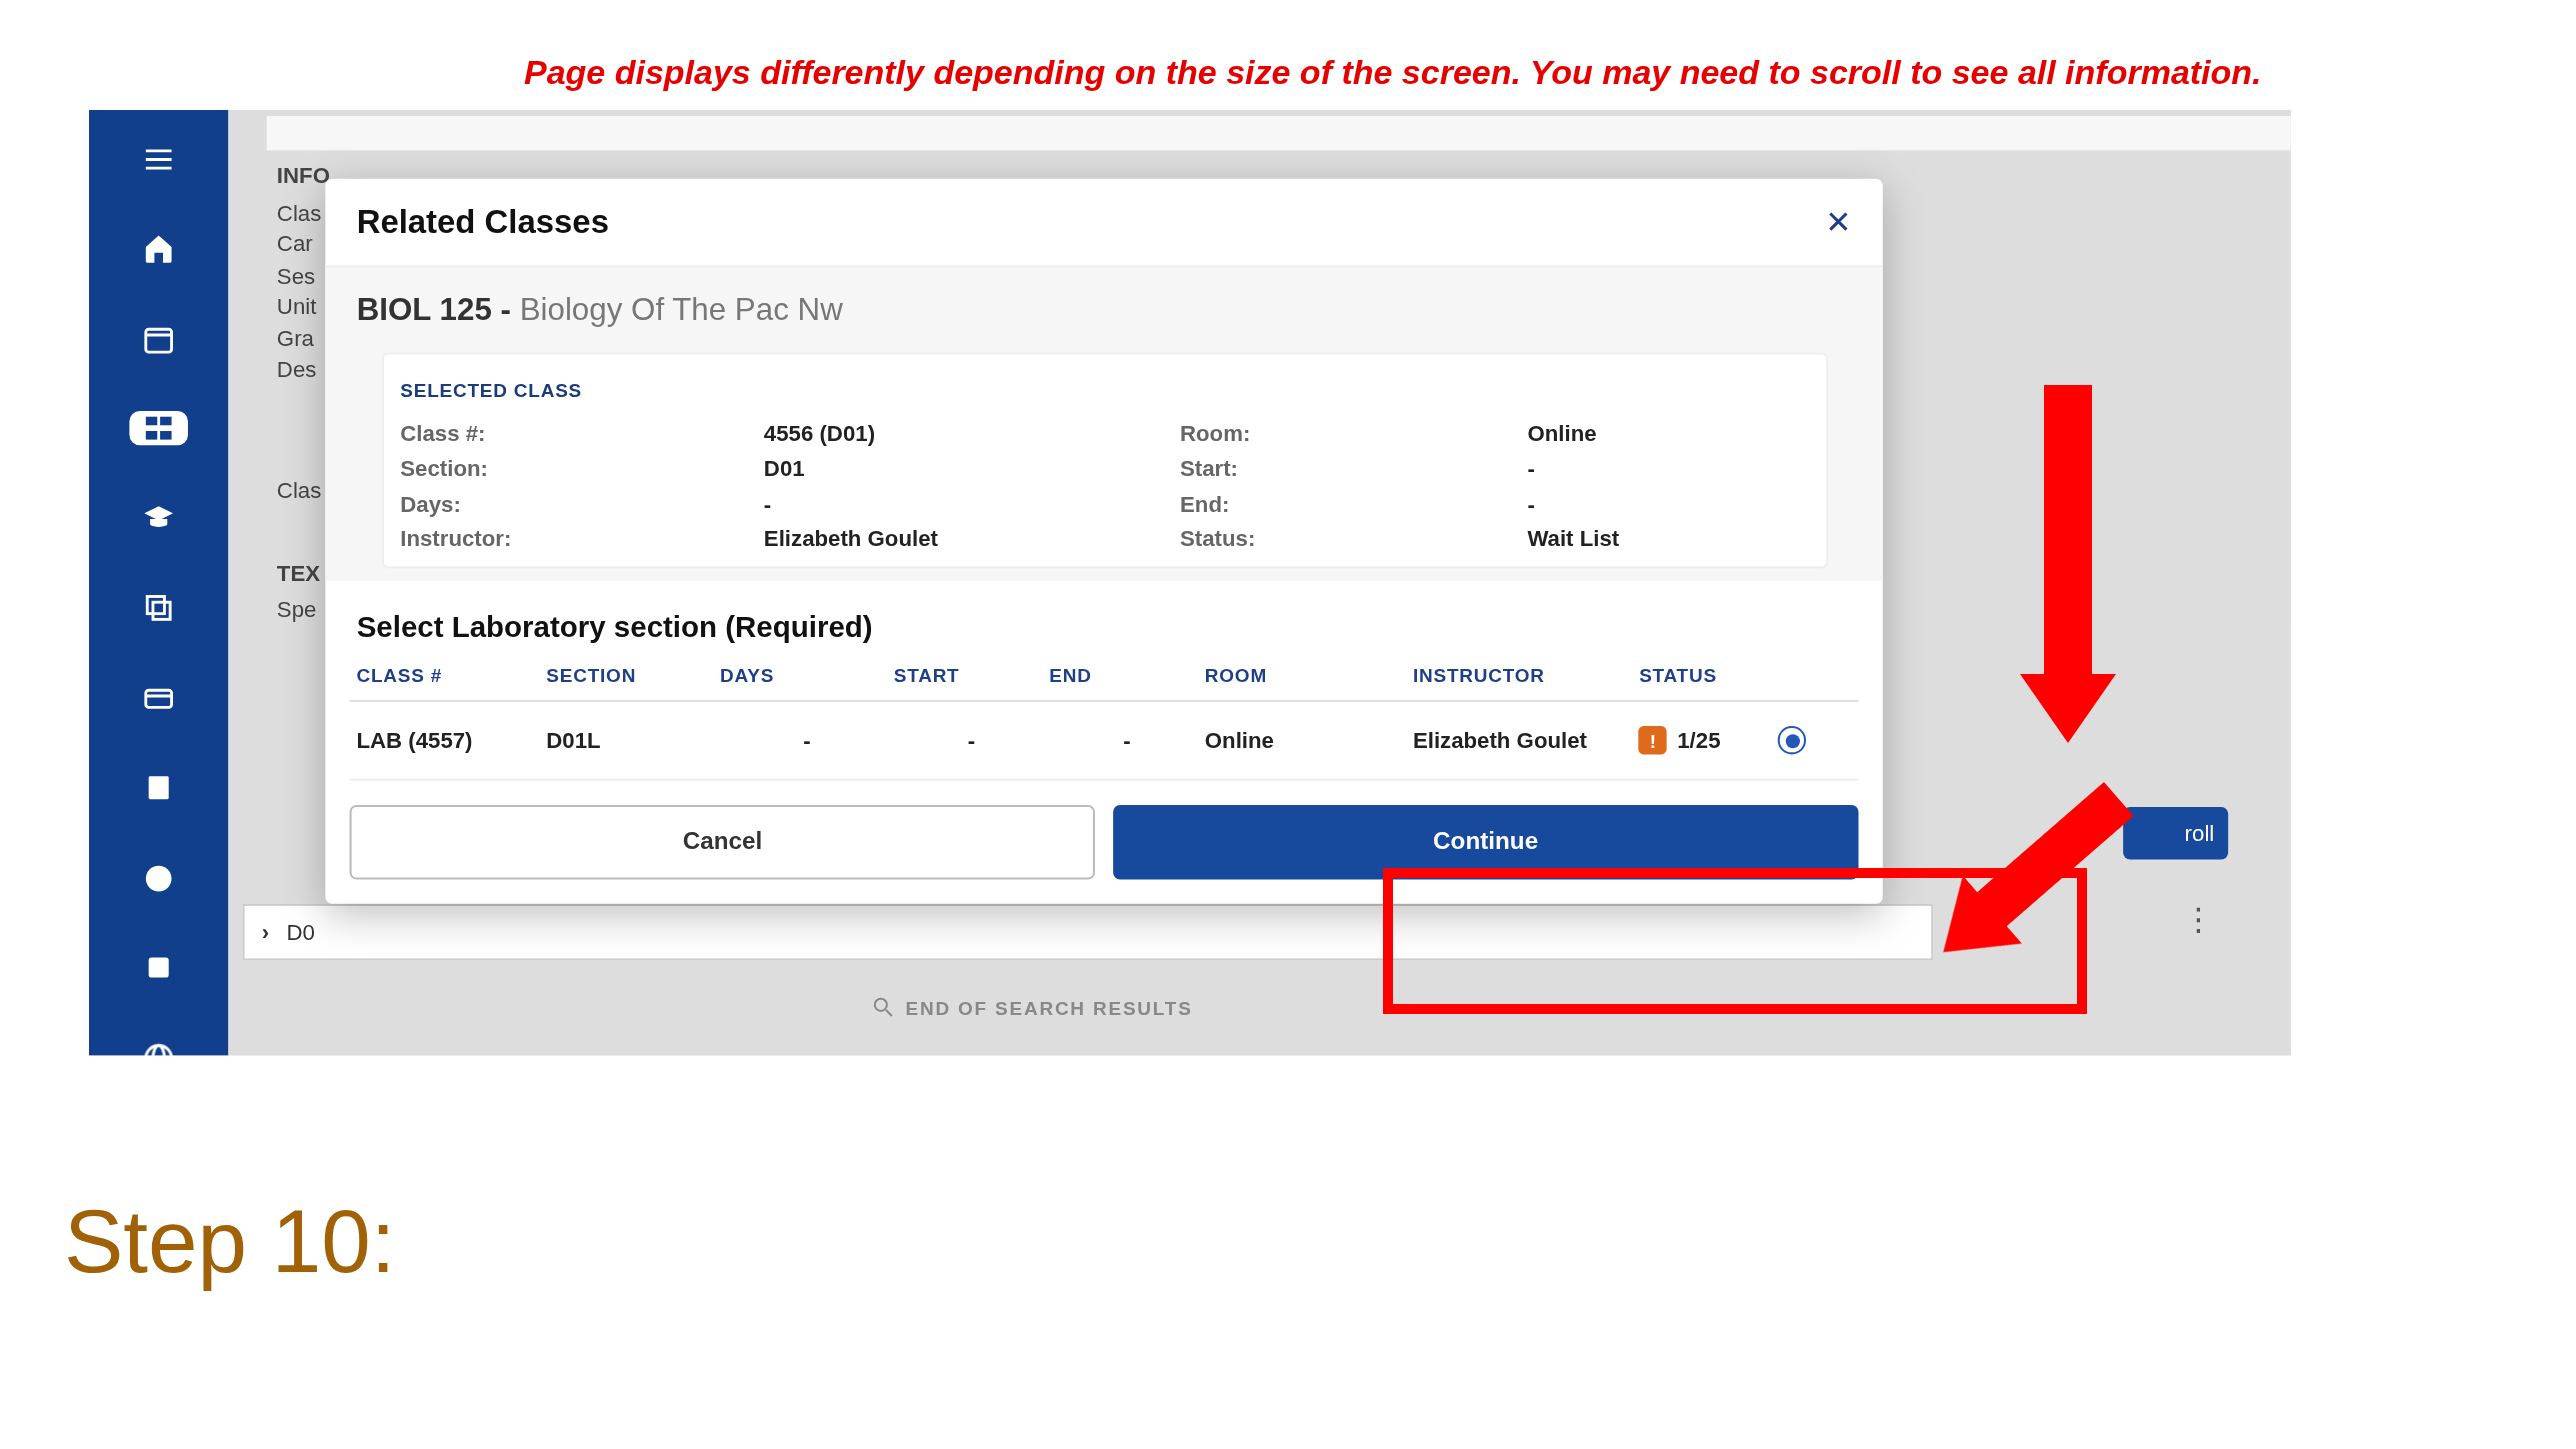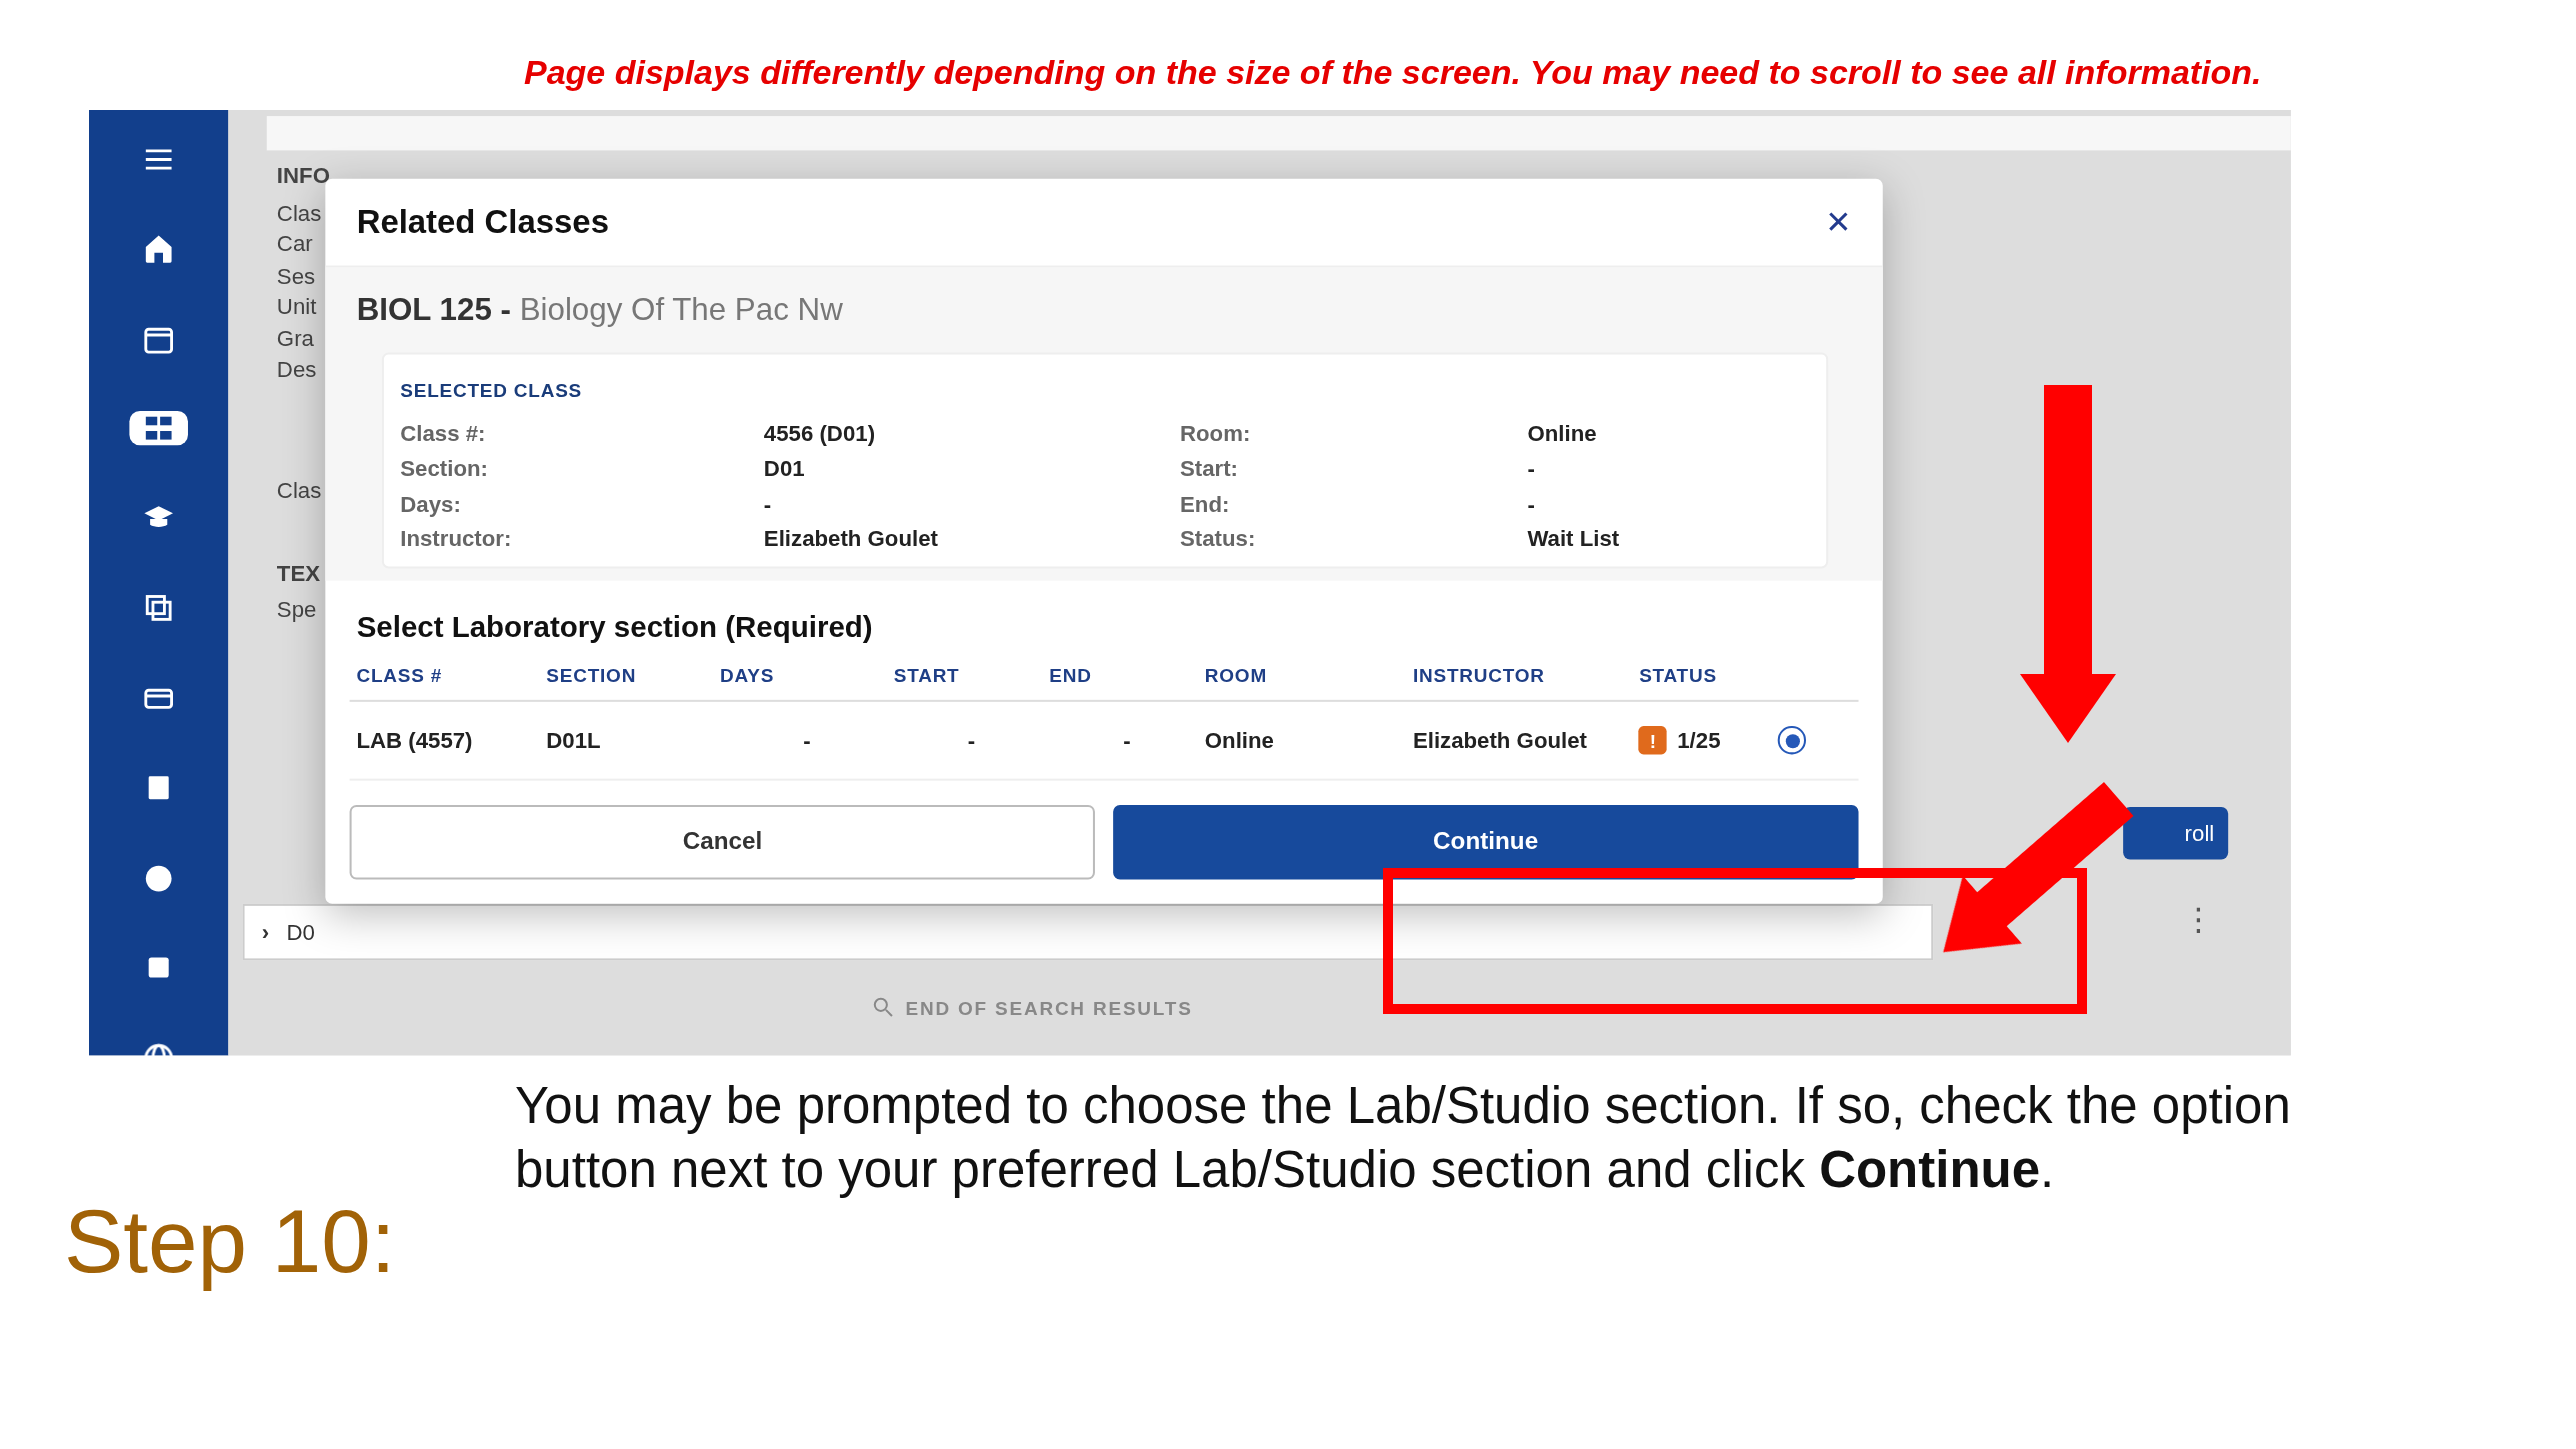--- a/index.html
+++ b/index.html
@@ -254,19 +254,16 @@
     <div class="head" style="border-left:48px solid transparent; border-right:48px solid transparent; border-top:69px solid #ff0000; margin-left:-24px;"></div>
   </div>
   <div class="arrow" style="left:2104px; top:782px; transform:rotate(49deg); transform-origin:0 0;">
     <div class="shaft" style="width:45px; height:168px;"></div>
     <div class="head" style="border-left:45px solid transparent; border-right:45px solid transparent; border-top:65px solid #ff0000; margin-left:-22px;"></div>
   </div>
   <div class="red-box" style="left:1383px; top:868px; width:704px; height:146px;"></div>
 
   <div class="step-label">Step 10:</div>
   <div class="instructions">
-    <p>
-      <span>You may be prompted to choose the Lab/Studio section. If so, check the option button next to your preferred Lab/Studio section and click </span><span class="bold">Continue</span><span>.</span>
-    </p>
   </div>
 
 </div>
 
 
 </body></html>

